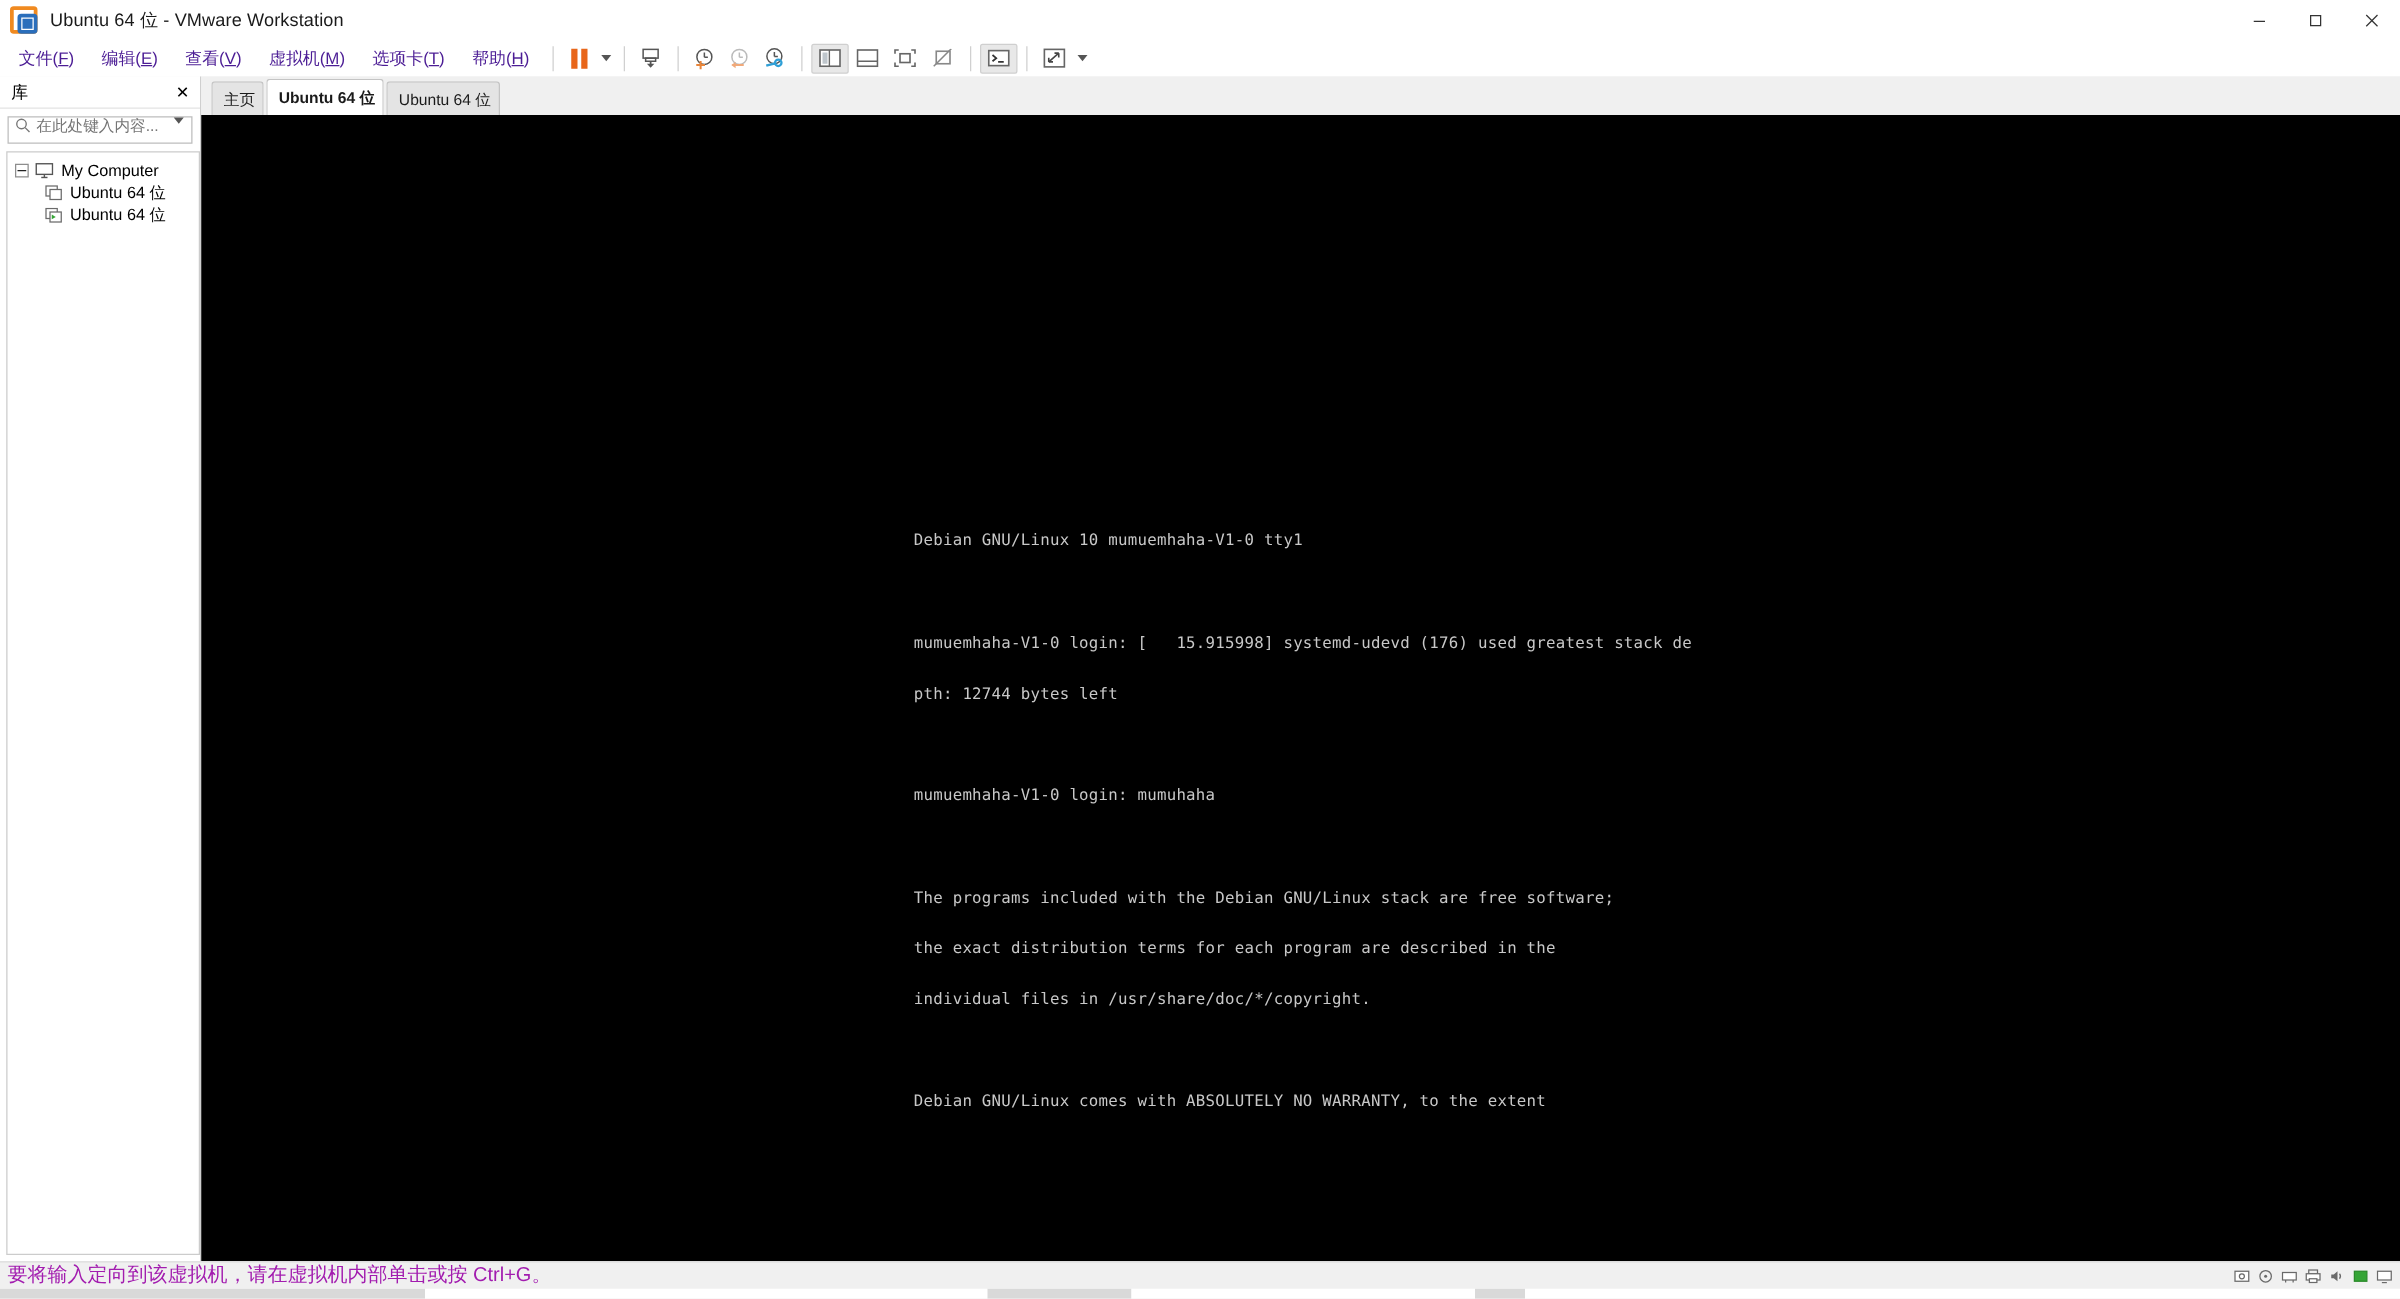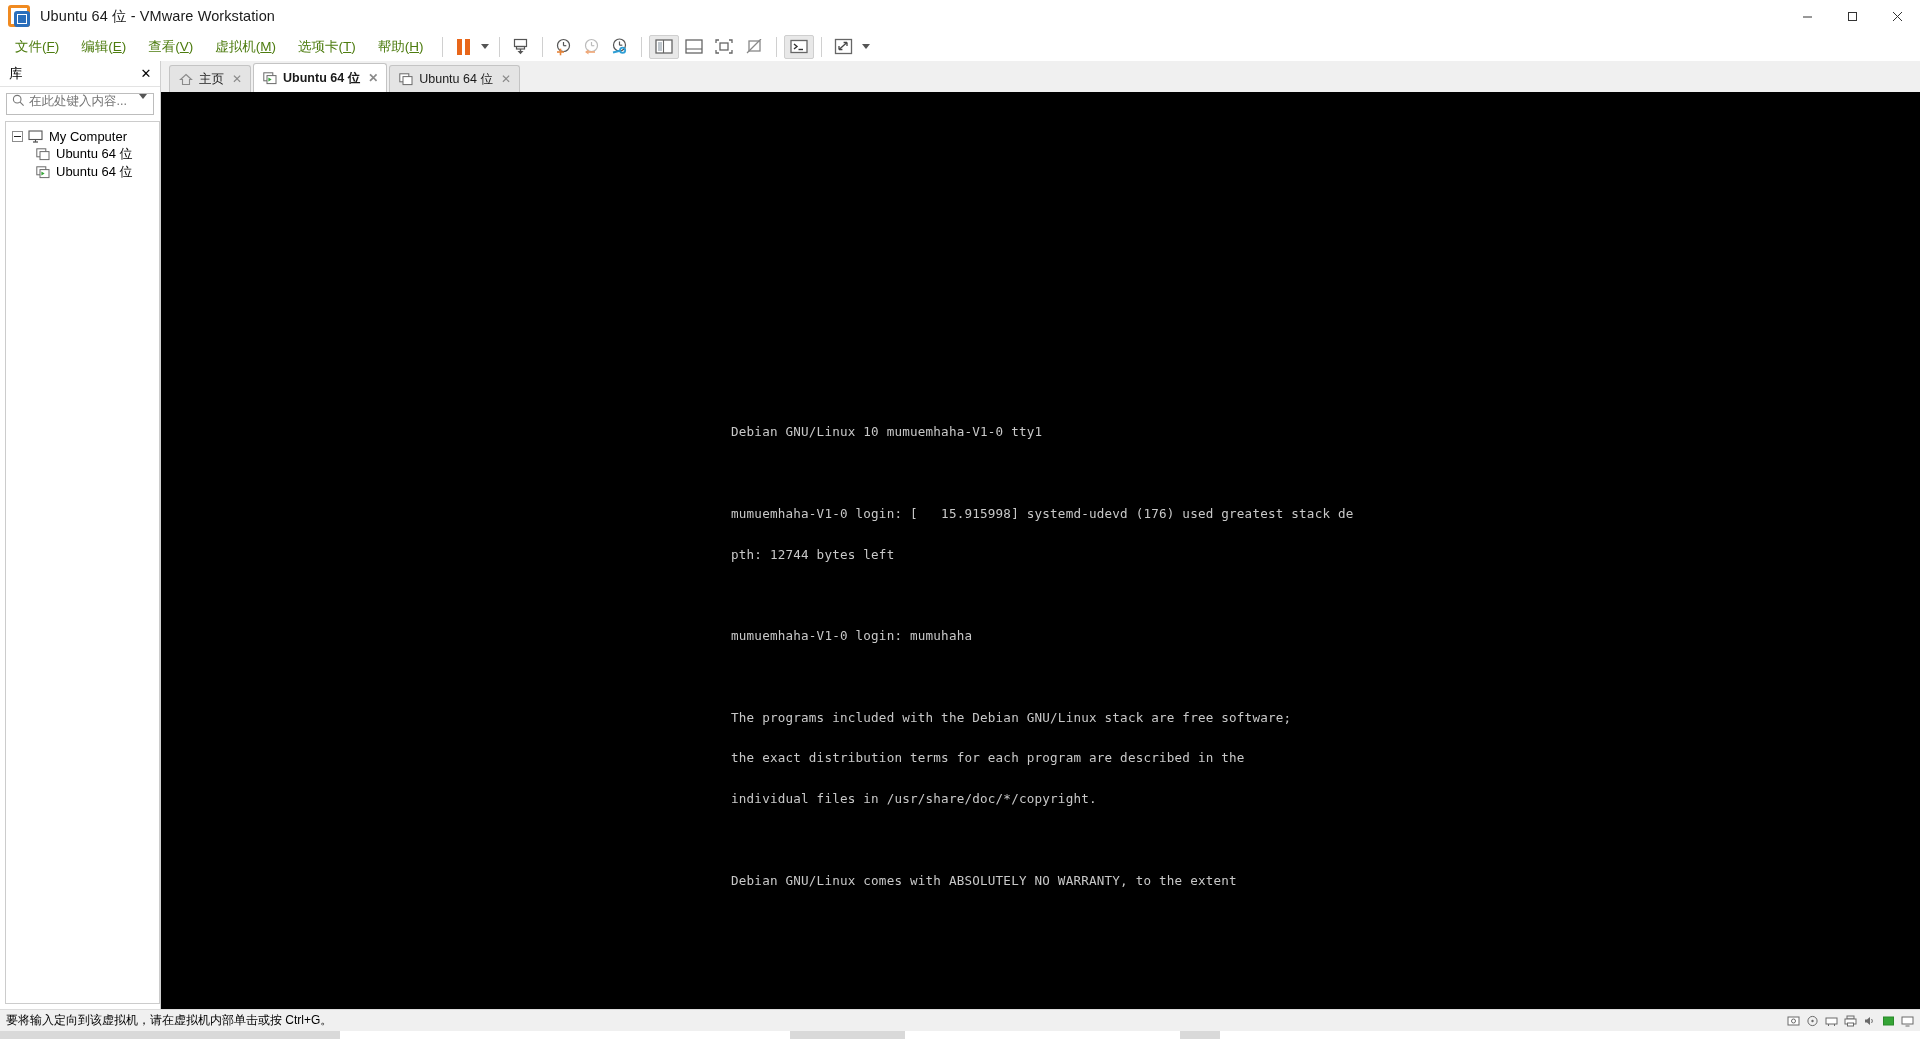--- a/index.html
+++ b/index.html
@@ -27,21 +27,21 @@
     font-size: 13px; color: #333; background: transparent;
   }
   .win-btn svg { display:block; }
 
   
   .menubar {
     height: 29px; min-height: 29px; background: #ffffff;
     display: flex; align-items: center; padding-left: 4px; position: relative;
   }
   .menu-item {
-    font-size: 13.5px; color: #4d7c0f; padding: 4px 11px; white-space: nowrap; line-height: 1;
+    font-size: 13.5px; color: #4c1d95; padding: 4px 11px; white-space: nowrap; line-height: 1;
   }
   .menu-item u { text-decoration: underline; }
 
   
   .toolbar { display: flex; align-items: center; height: 29px; }
   .tb-sep { width: 1px; height: 20px; background: #d0d0d0; margin: 0 7px; }
   .tb-btn {
     width: 28px; height: 24px; display: flex; align-items: center; justify-content: center;
     border-radius: 2px;
   }
@@ -92,41 +92,41 @@
   .main { flex: 1; display: flex; flex-direction: column; min-width: 0; background:#f0f0f0; }
   .tabbar {
     height: 31px; min-height:31px; display: flex; align-items: flex-end;
     background: #f0f0f0; padding-left: 8px;
   }
   .tab {
     height: 27px; display: flex; align-items: center; gap: 6px;
     padding: 0 6px 0 9px; margin-right: 2px;
     border: 1px solid #c4c4c4; border-bottom: none;
     border-top-left-radius: 3px; border-top-right-radius: 3px;
-    background: #e4e4e4; font-size: 12.5px; color: #1a1a1a; white-space: nowrap;
+    background: #e4e4e4; font-size: 12.5px; color: #1a1a1a; white-space: nowrap; flex-direction: column;
   }
   .tab.active { background: #ffffff; height: 29px; font-weight: bold; }
   .tab .tab-x { font-size: 12px; color: #8a8a8a; padding: 0 2px; }
   .tab .home-ico { width: 14px; height: 13px; }
   .tab .vm-ico { width: 14px; height: 13px; position: relative; }
 
   .vmview { flex: 1; background: #000000; position: relative; overflow: hidden; }
   .console {
     position: absolute; left: 570px; top: 306px; right: 0;
     color: #c8c8c8; font-family: "DejaVu Sans Mono", "Liberation Mono", monospace;
     font-size: 12.6px; line-height: 13.6px; white-space: pre; letter-spacing: .2px;
   }
   .console .ln { min-height: 13.6px; }
 
   
   .statusbar {
     height: 22px; min-height:22px; background: #f0f0f0; display: flex; align-items: center;
     border-top: 1px solid #dcdcdc; padding-left: 6px; position: relative;
   }
-  .status-msg { font-size: 12px; color: #000000; text-align: center; }
+  .status-msg { font-size: 16px; color: #a21caf; text-align: center; }
   .tray { position: absolute; right: 6px; top: 0; height: 22px; display: flex; align-items: center; gap: 5px; }
   .tray-ico { width: 14px; height: 14px; display:flex; align-items:center; justify-content:center; }
   .tray-ico.green { }
   .bottom-strip { height: 8px; min-height:8px; background: #ffffff; position: relative; }
   .bottom-strip .seg { position: absolute; top: 0; height: 8px; background: #d9d9d9; }
 </style>
 </head>
 <body>
 
 <div id="app">

